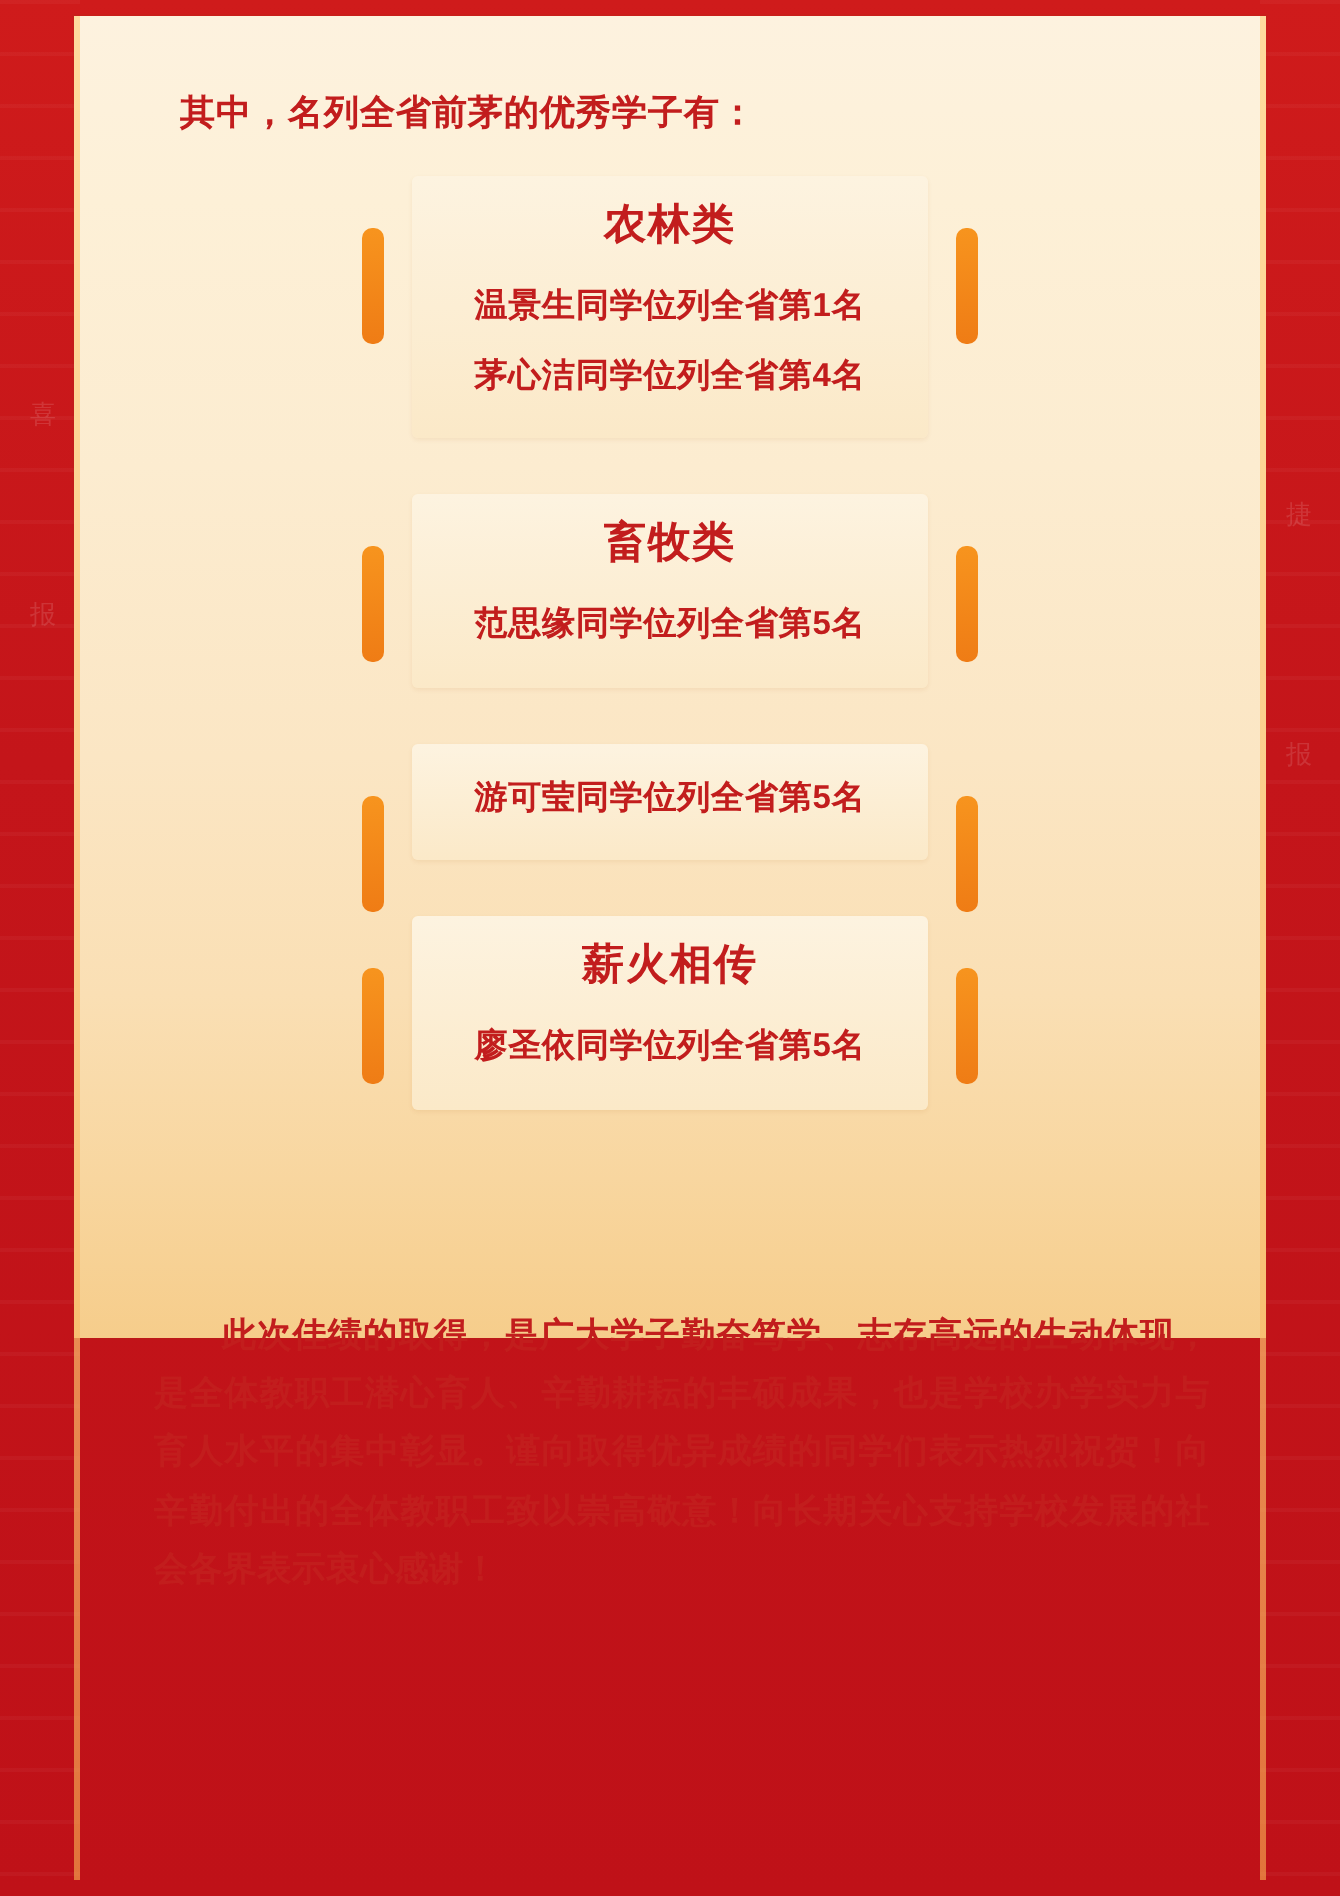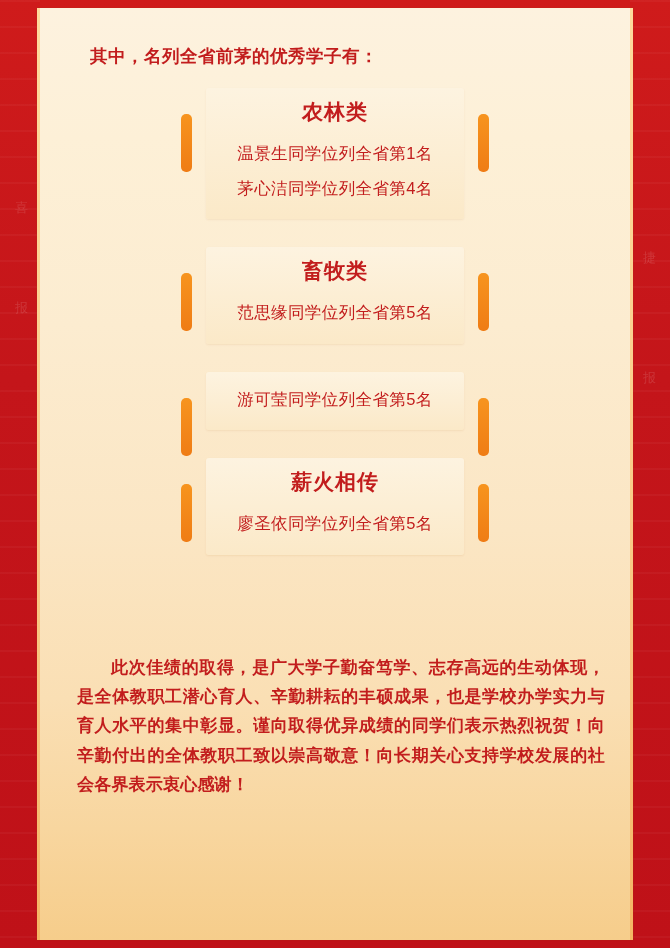--- a/index.html
+++ b/index.html
@@ -48,21 +48,21 @@
   .side-glyph.g2 { left: 12px; top: 290px; }
   .side-glyph.g3 { right: 12px; top: 240px; }
   .side-glyph.g4 { right: 12px; top: 360px; }
 
   
   .card {
     position: absolute;
     left: 37px;
     top: 8px;
     width: 596px;
-    height: 932px;
+    height: 661px;
     background: linear-gradient(180deg,
         #fdf2df 0%,
         #fdf0d7 14%,
         #fcecd0 34%,
         #fbe6c4 56%,
         #fadfb4 74%,
         #f8d69f 88%,
         #f6cd8b 100%);
     box-shadow: 0 0 0 1px rgba(160,60,20,0.10);
   }
@@ -120,21 +120,21 @@
     text-align: center;
     font-size: 21px;
     font-weight: bold;
     color: #c21d1d;
     letter-spacing: 1px;
     margin-bottom: 10px;
   }
   .group-item {
     text-align: center;
     font-size: 16.5px;
-    font-weight: normal;
+    font-weight: bold;
     color: #c21d1d;
     line-height: 1.0;
     padding: 9px 0;
     letter-spacing: 0.4px;
   }
 
   .paragraphs {
     position: absolute;
     left: 40px;
     top: 645px;

